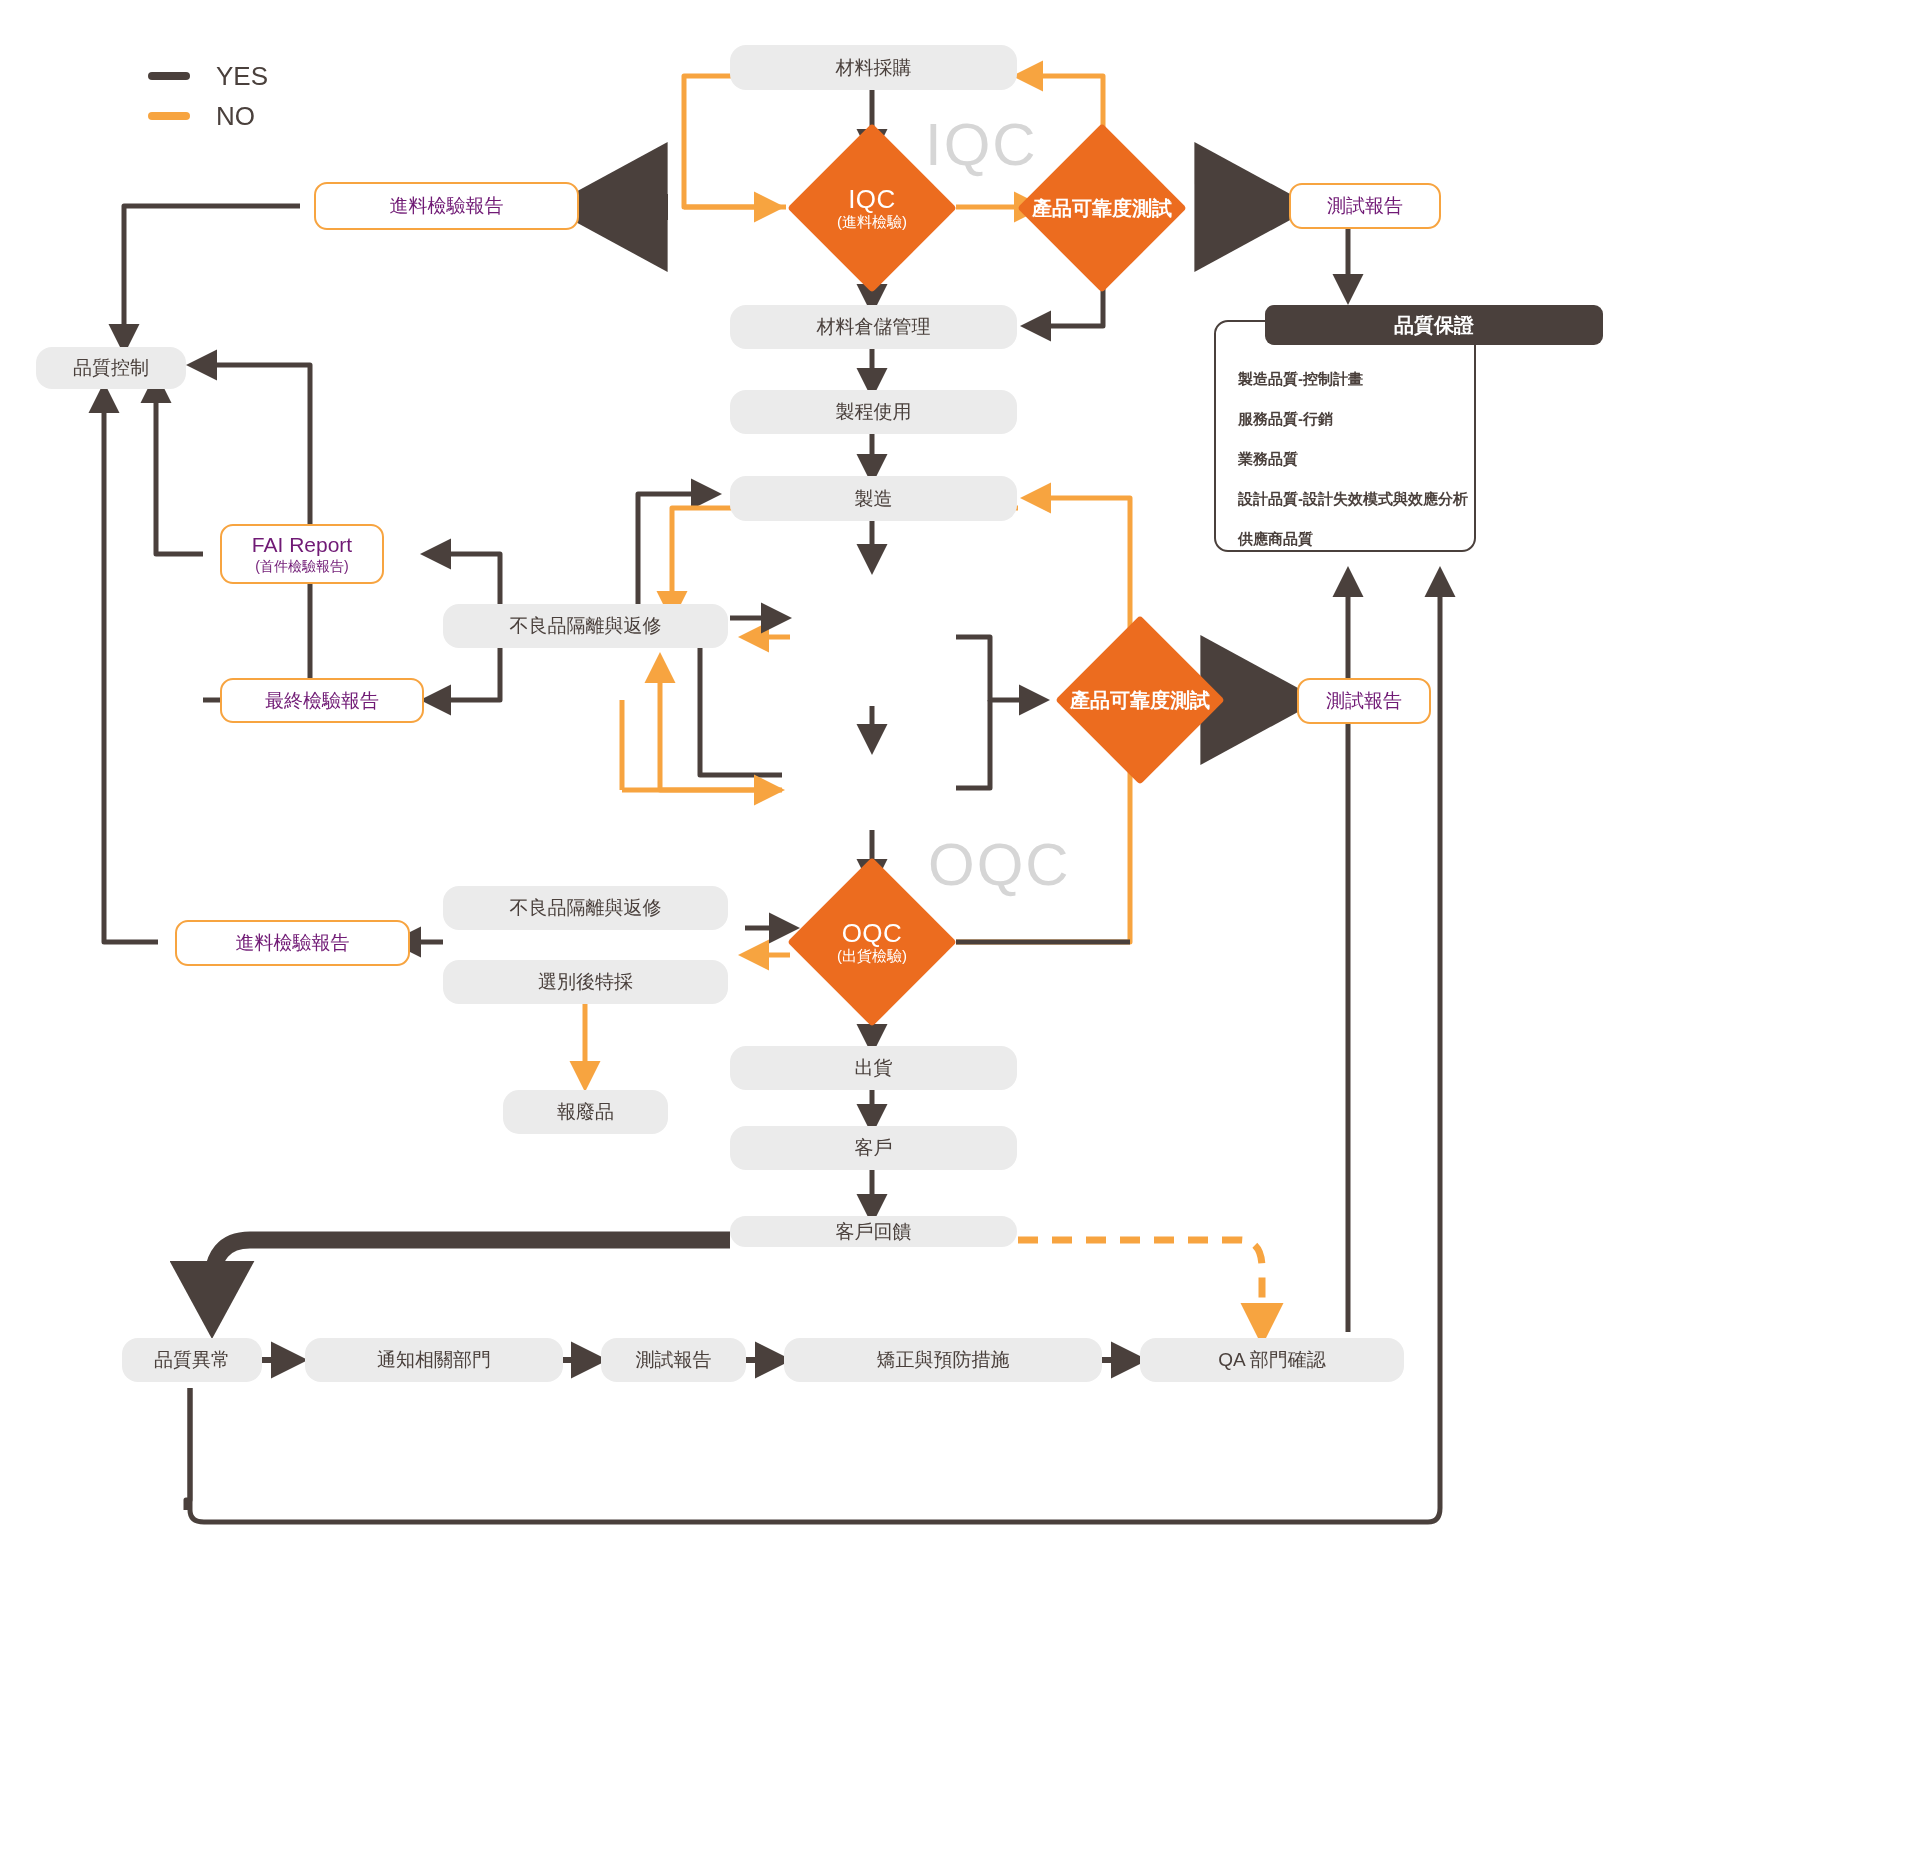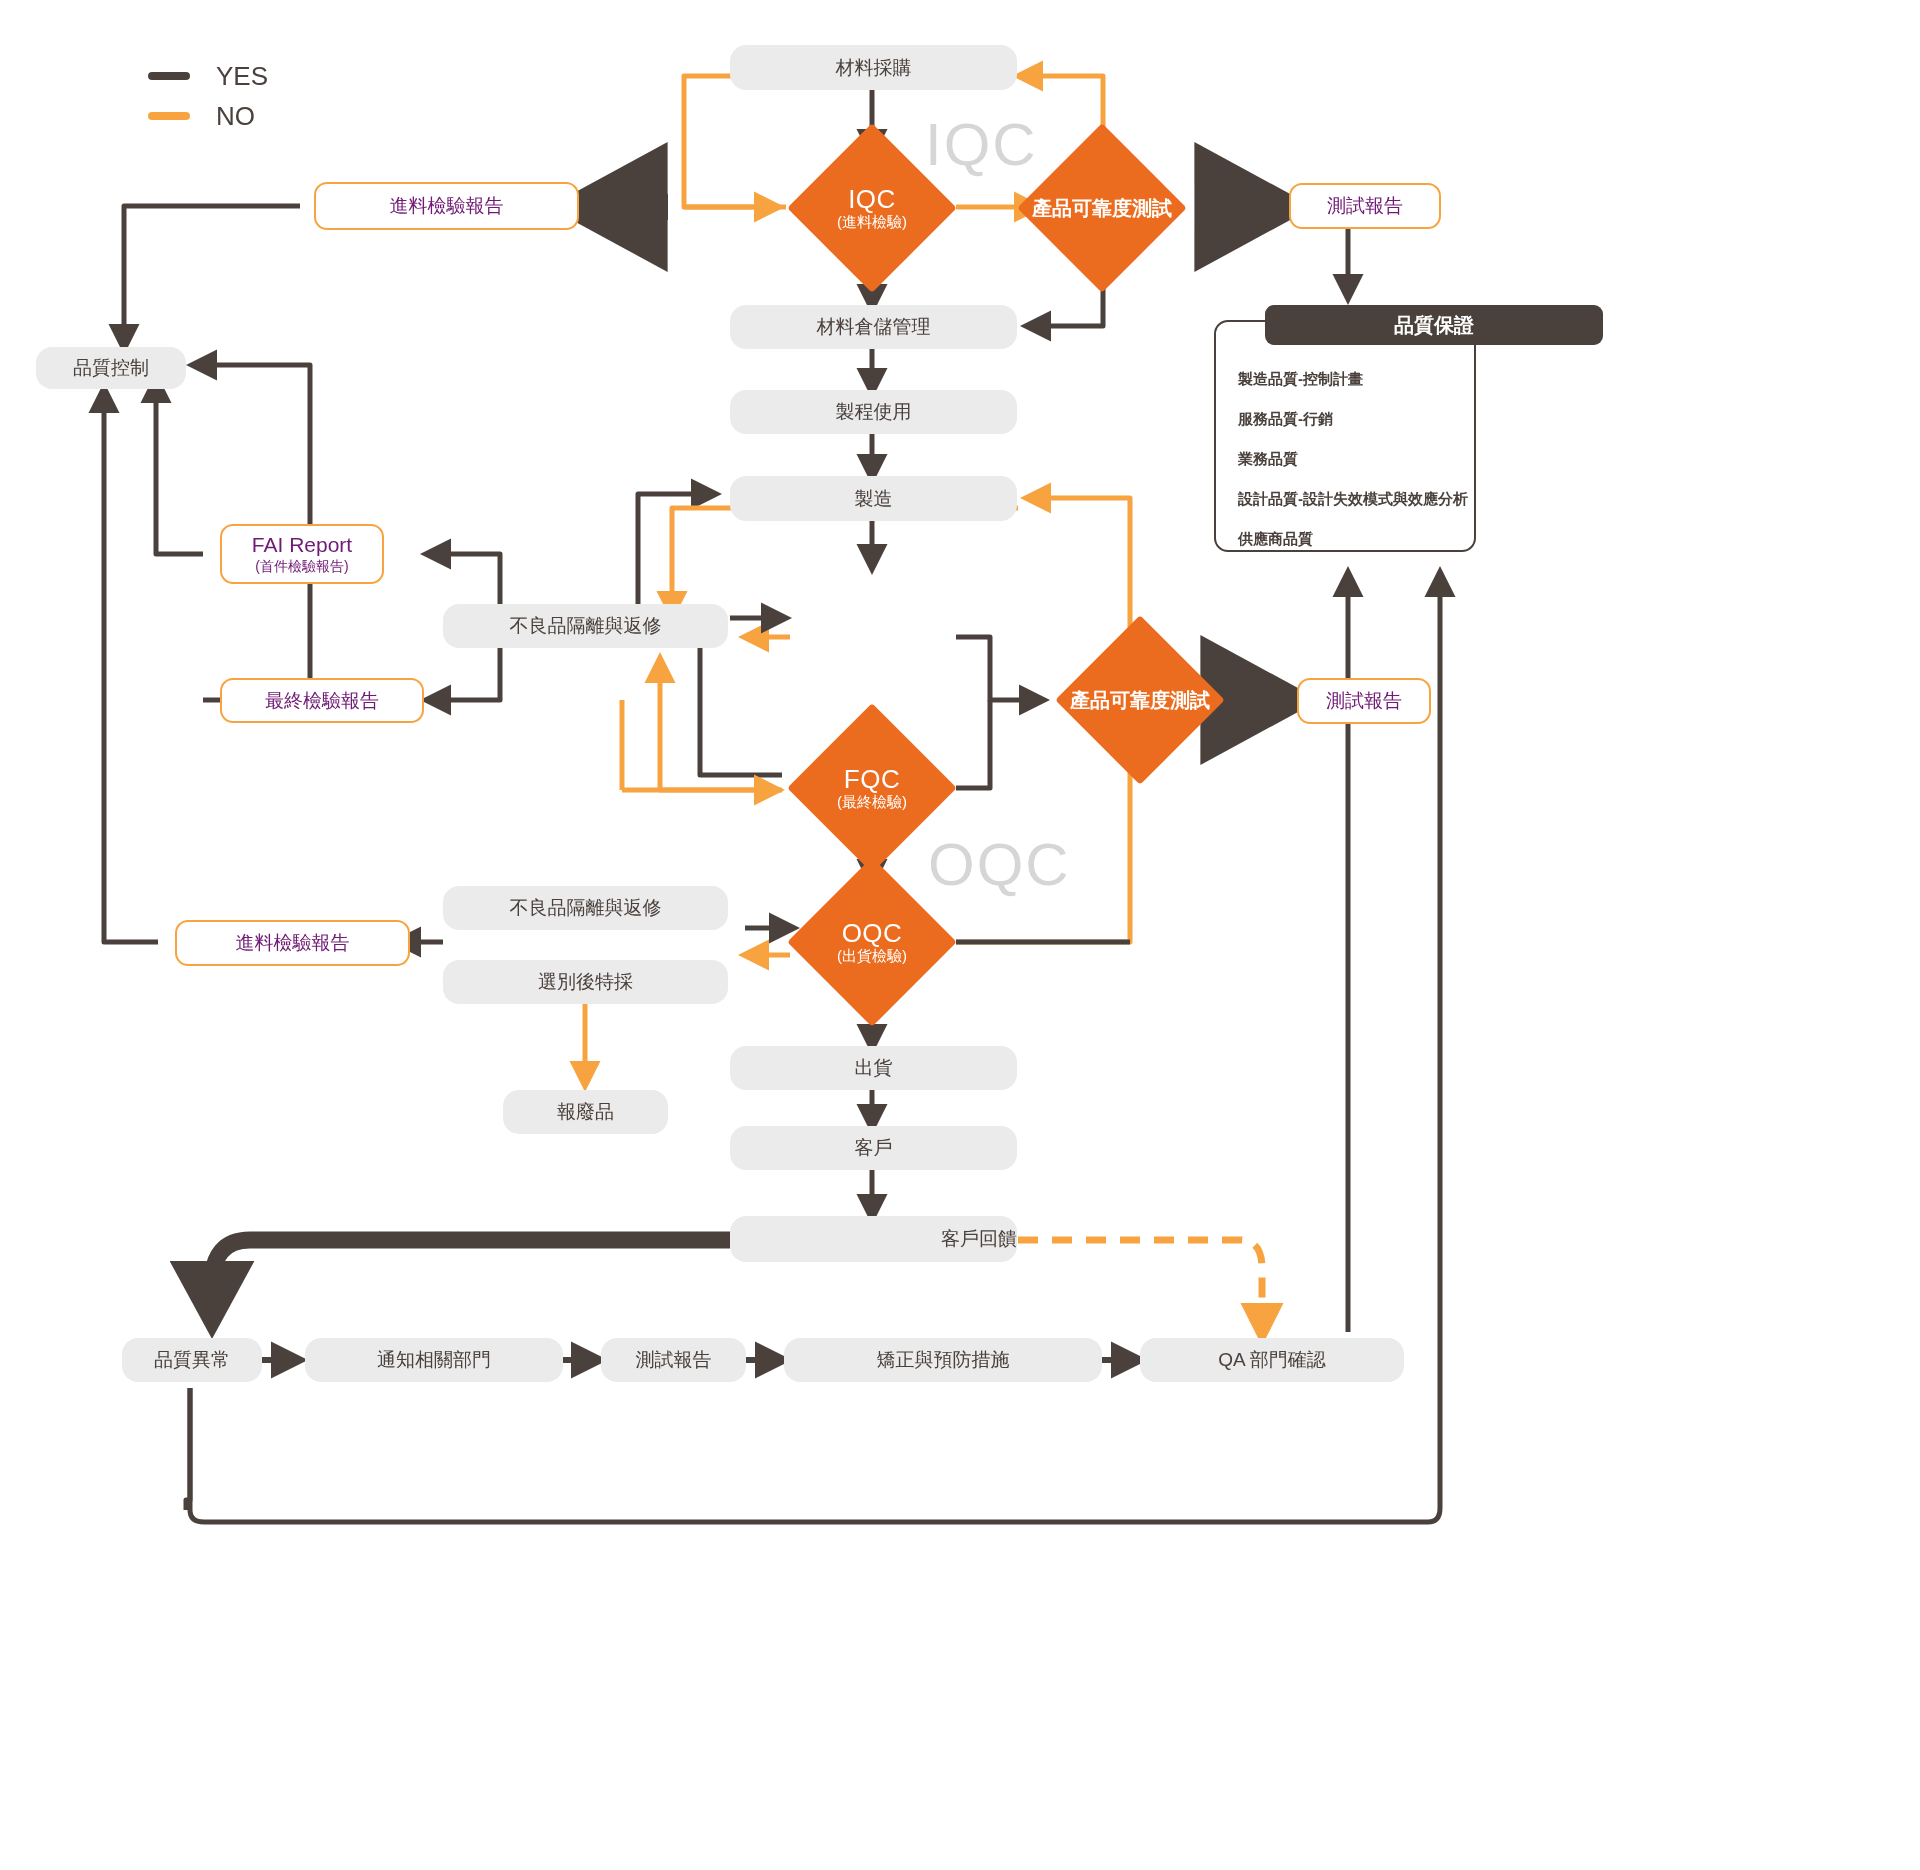--- a/index.html
+++ b/index.html
@@ -295,27 +295,20 @@
   </div>
 
   <div class="node grey" style="left:443px;top:604px;width:285px;height:44px;">
     <span>不良品隔離與返修</span>
   </div>
 
   <div class="node outline" style="left:203px;top:678px;width:204px;height:45px;">
     <span>最終檢驗報告</span>
   </div>
 
-  <div class="node diamond" style="left:812px;top:728px;width:120px;height:120px;">
-    <div class="dshape"></div>
-    <div class="dtxt">
-      <div class="dtitle">FQC</div>
-      <div class="dsub">(最終檢驗)</div>
-    </div>
-  </div>
 
   <div class="node diamond" style="left:1080px;top:640px;width:120px;height:120px;">
     <div class="dshape"></div>
     <div class="dtxt dsingle" style="width:200px;">產品可靠度測試</div>
   </div>
 
   <div class="node outline" style="left:1280px;top:678px;width:134px;height:46px;">
     <span>測試報告</span>
   </div>
 
@@ -344,21 +337,21 @@
   </div>
 
   <div class="node grey" style="left:730px;top:1046px;width:287px;height:44px;">
     <span>出貨</span>
   </div>
 
   <div class="node grey" style="left:730px;top:1126px;width:287px;height:44px;">
     <span>客戶</span>
   </div>
 
-  <div class="node grey" style="left:730px;top:1216px;width:287px;height:46px;align-items:flex-end;">
+  <div class="node grey" style="left:730px;top:1216px;width:287px;height:31px;">
     <span>客戶回饋</span>
   </div>
 
   <div class="node grey" style="left:122px;top:1338px;width:140px;height:44px;">
     <span>品質異常</span>
   </div>
 
   <div class="node grey" style="left:305px;top:1338px;width:258px;height:44px;">
     <span>通知相關部門</span>
   </div>

